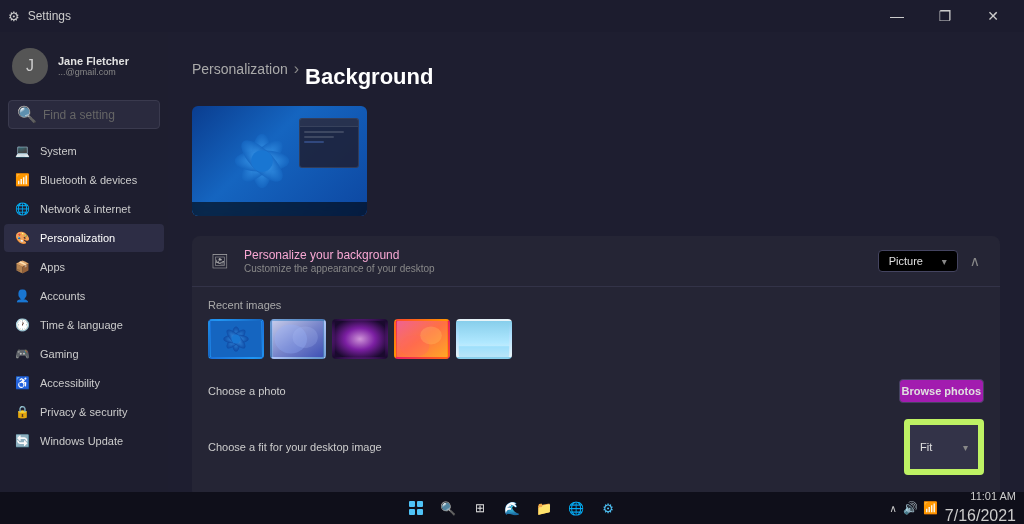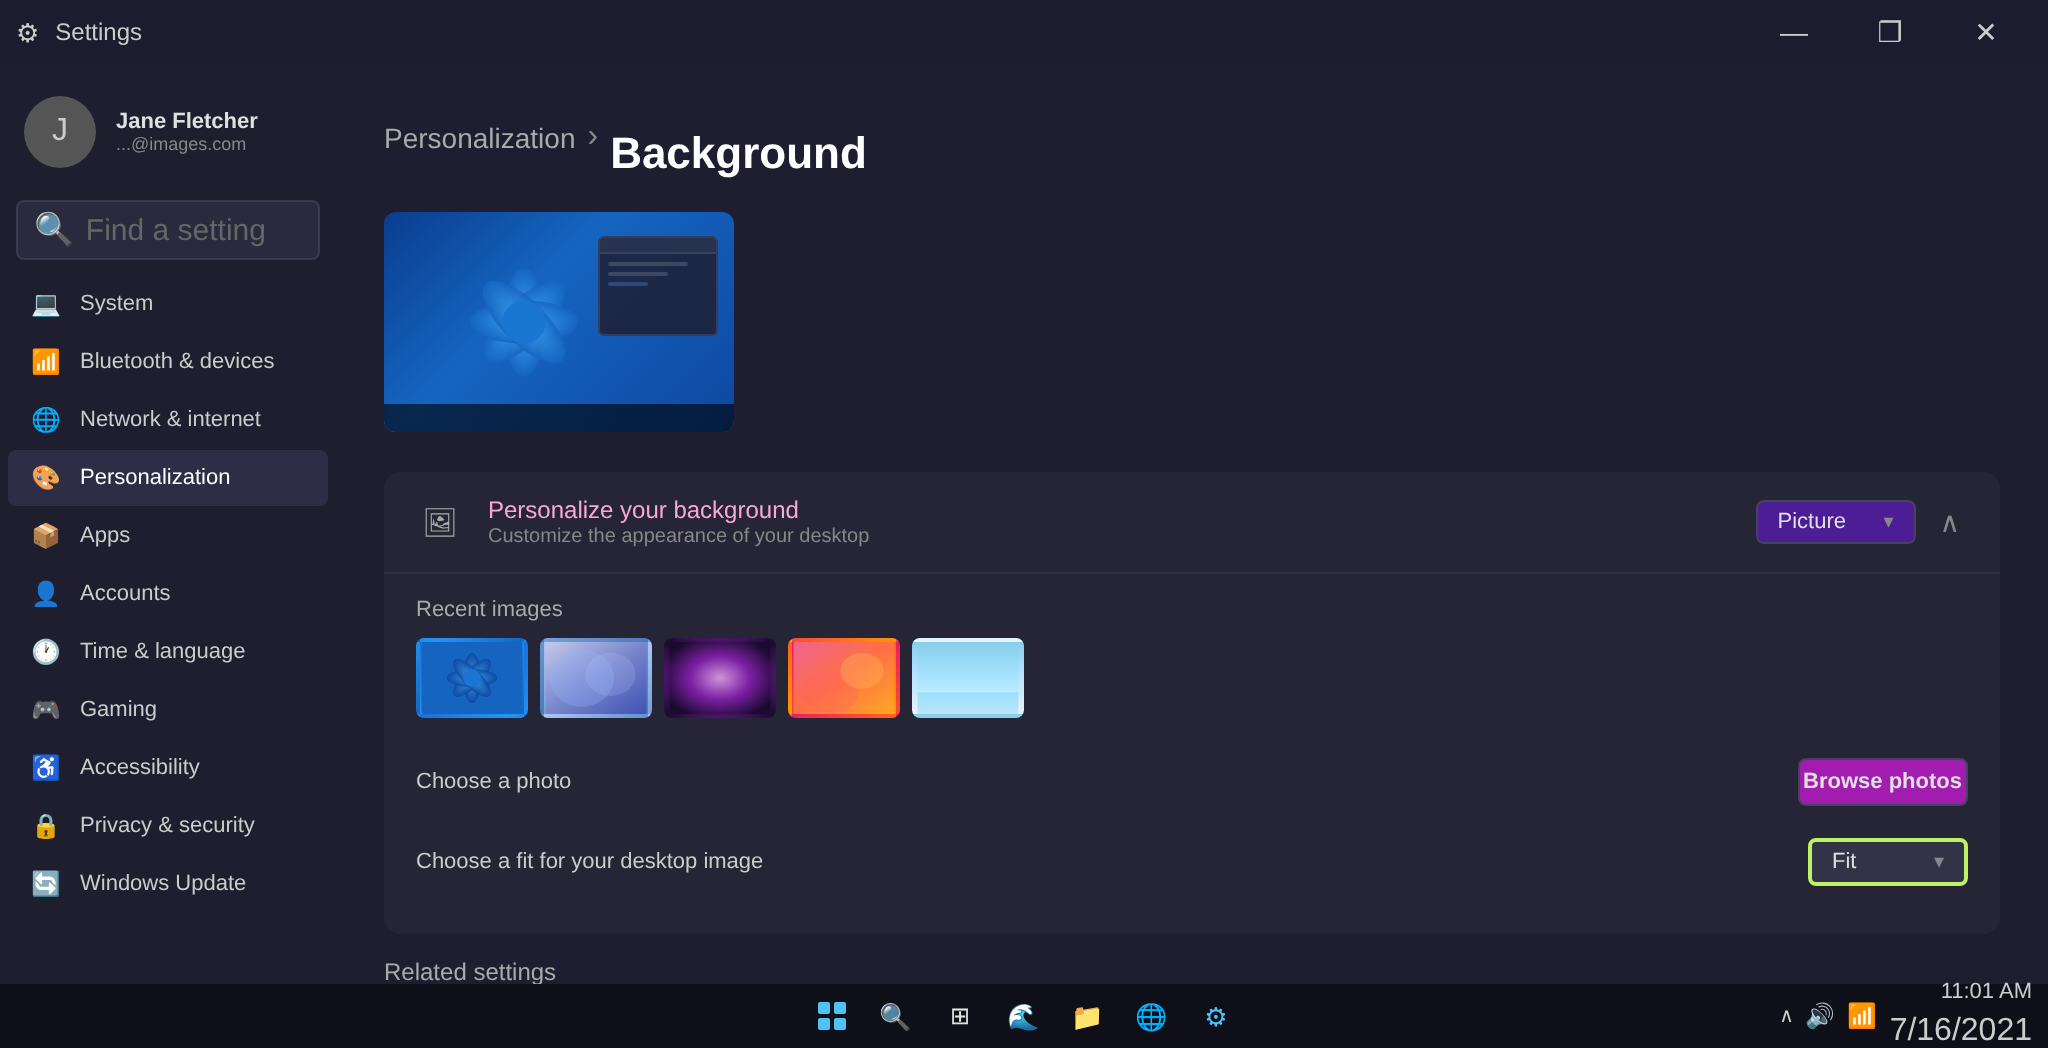--- a/index.html
+++ b/index.html
@@ -91,21 +91,21 @@
       display: flex;
       align-items: center;
       padding: 4px 8px;
       gap: 6px;
     }
     .search-box input {
       background: transparent;
       border: none;
       outline: none;
       color: #ccc;
-      font-size: 15px;
+      font-size: 12px;
       width: 100%;
     }
     .search-box input::placeholder { color: #666; }
 
     .nav-item {
       display: flex;
       align-items: center;
       gap: 10px;
       padding: 7px 12px;
       cursor: pointer;
@@ -237,21 +237,21 @@
     }
     .section-title { font-size: 12px; font-weight: 400; color: #f9a8d4; }
     .section-subtitle { font-size: 10px; color: #888; margin-top: 1px; }
     .section-header-right {
       display: flex;
       align-items: center;
       gap: 8px;
     }
 
     .dropdown-btn {
-      background: #4c1d95;
+      background: #000000;
       border: 1px solid #444460;
       border-radius: 4px;
       color: #e0e0e0;
       font-size: 11px;
       padding: 4px 10px;
       cursor: pointer;
       display: flex;
       align-items: center;
       gap: 6px;
       min-width: 80px;
@@ -313,25 +313,25 @@
       border-radius: 4px;
       color: #e0e0e0;
       font-size: 11px;
       padding: 5px 2px;
       cursor: pointer;
       font-weight: bold;
     }
 
     .fit-dropdown {
       background: #333348;
-      border: 2px solid #bef264;
+      border: 6px solid #bef264;
       border-radius: 4px;
       color: #e0e0e0;
       font-size: 11px;
-      padding: 4px 10px;
+      padding: 16px 10px;
       cursor: pointer;
       display: flex;
       align-items: center;
       gap: 6px;
       min-width: 80px;
       justify-content: space-between;
     }
 
     
     .related-section { margin-top: 8px; }
@@ -420,21 +420,21 @@
 
 <div class="app-container">
 
   <div class="sidebar">
     <div class="user-section">
       <div class="avatar">
         <span>J</span>
       </div>
       <div class="user-info">
         <span class="user-name">Jane Fletcher</span>
-        <span class="user-email">...@images.com</span>
+        <span class="user-email">...@gmail.com</span>
       </div>
     </div>
 
     <div class="search-box">
       <span>🔍</span>
       <input type="text" placeholder="Find a setting" style="">
     </div>
 
     <div class="nav-item">
       <span class="nav-icon">💻</span>

